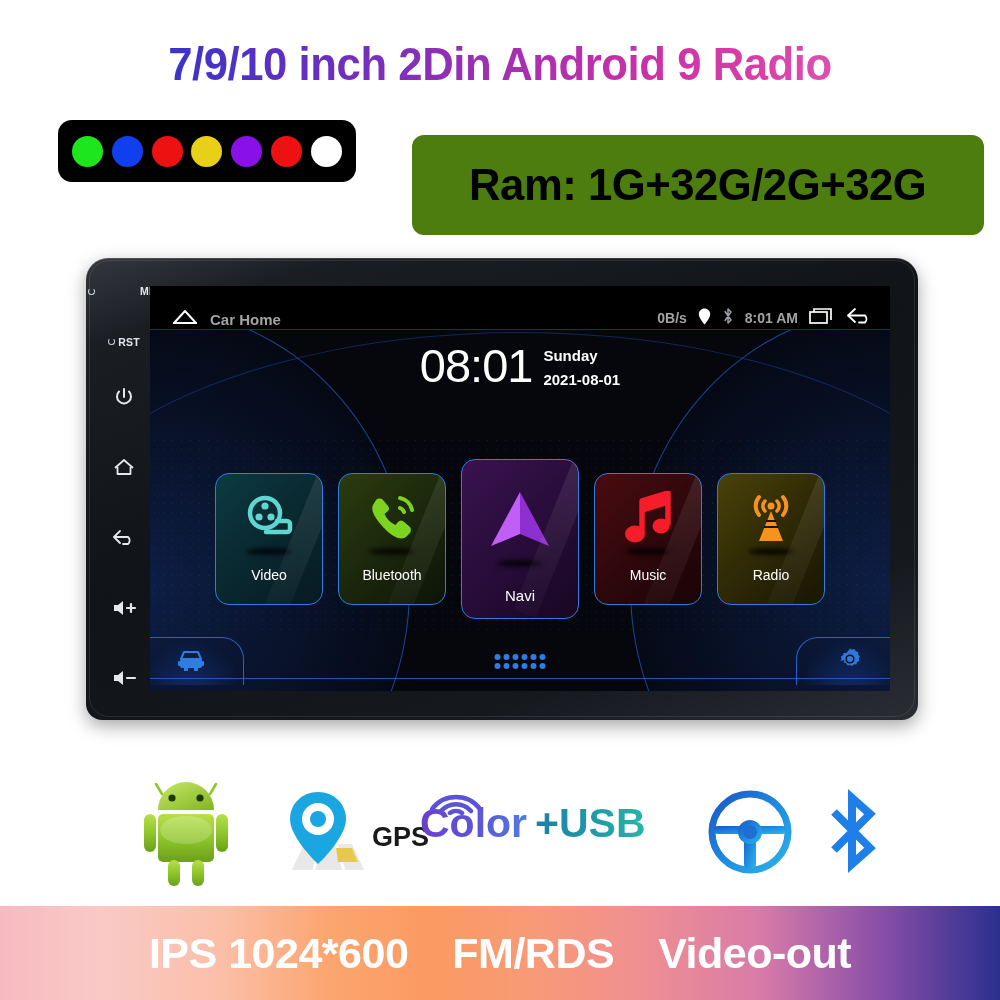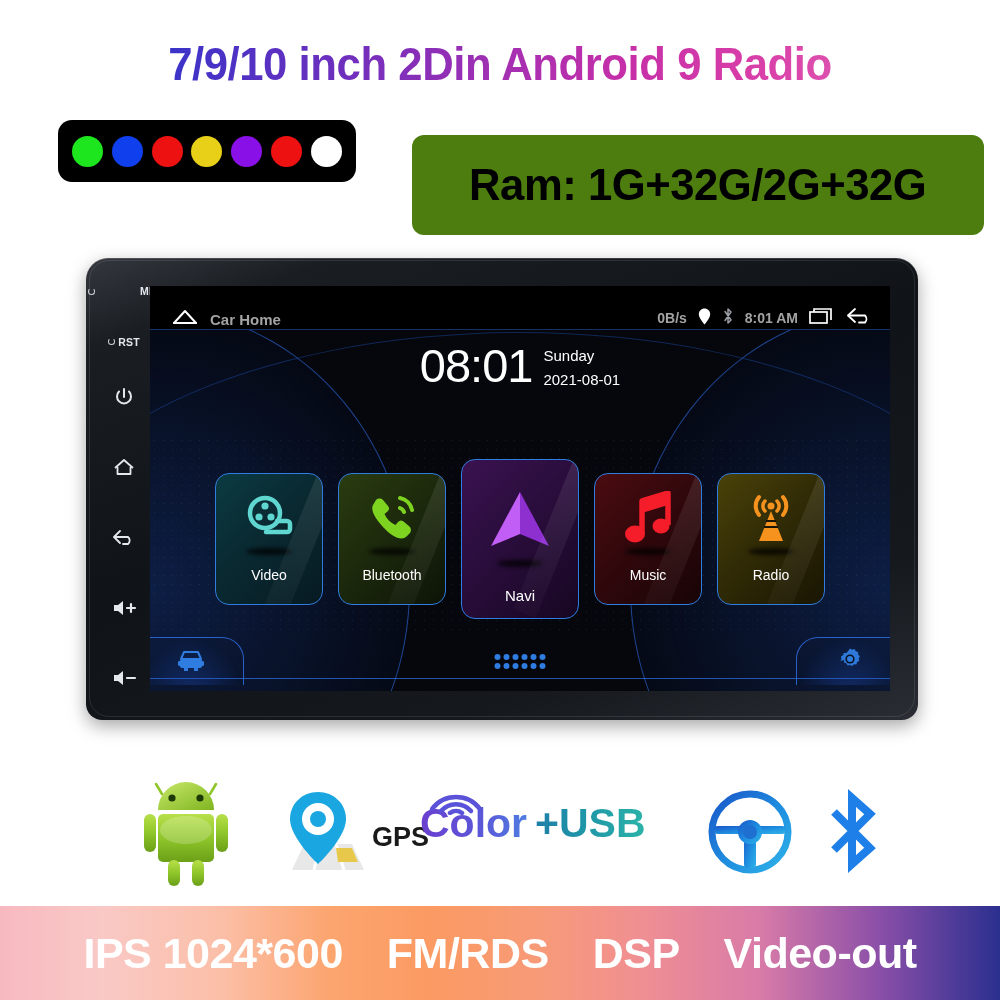--- a/index.html
+++ b/index.html
@@ -145,21 +145,21 @@
   #status-right { margin-left: auto; display: flex; align-items: center; gap: 11px; }
   .st-text { font-size: 14px; font-weight: 600; }
 
   
   #clock-row {
     position: absolute; top: 52px; left: 0; right: 0;
     display: flex; align-items: center; justify-content: center; gap: 11px;
   }
   #clock-time { font-size: 47px; font-weight: 300; color: #fff; letter-spacing: -1px; }
   #clock-meta { display: flex; flex-direction: column; gap: 7px; color: #fff; padding-top: 3px; }
-  .clock-meta-line { font-size: 15px; font-weight: 400; }
+  .clock-meta-line { font-size: 15px; font-weight: 700; }
 
   
   #app-row {
     position: absolute; top: 167px; left: 18px; right: 18px;
     height: 172px;
     display: flex; align-items: center; justify-content: center; gap: 15px;
   }
   .app-tile {
     position: relative;
     width: 108px; height: 132px;
@@ -556,15 +556,14 @@
       <svg width="64" height="86" viewBox="0 0 64 86">
         <path d="M14 24 L50 60 L32 76 V10 L50 26 L14 62" fill="none" stroke="#1f7fe8" stroke-width="8" stroke-linejoin="miter" stroke-linecap="butt"></path>
       </svg>
     </span>
   </div>
 </div>
 
 <div id="bottom-banner">
     <span class="banner-item">IPS 1024*600</span>
     <span class="banner-item">FM/RDS</span>
-    <span class="banner-item">DSP</span>
     <span class="banner-item">Video-out</span>
   </div>
 
 </body></html>

